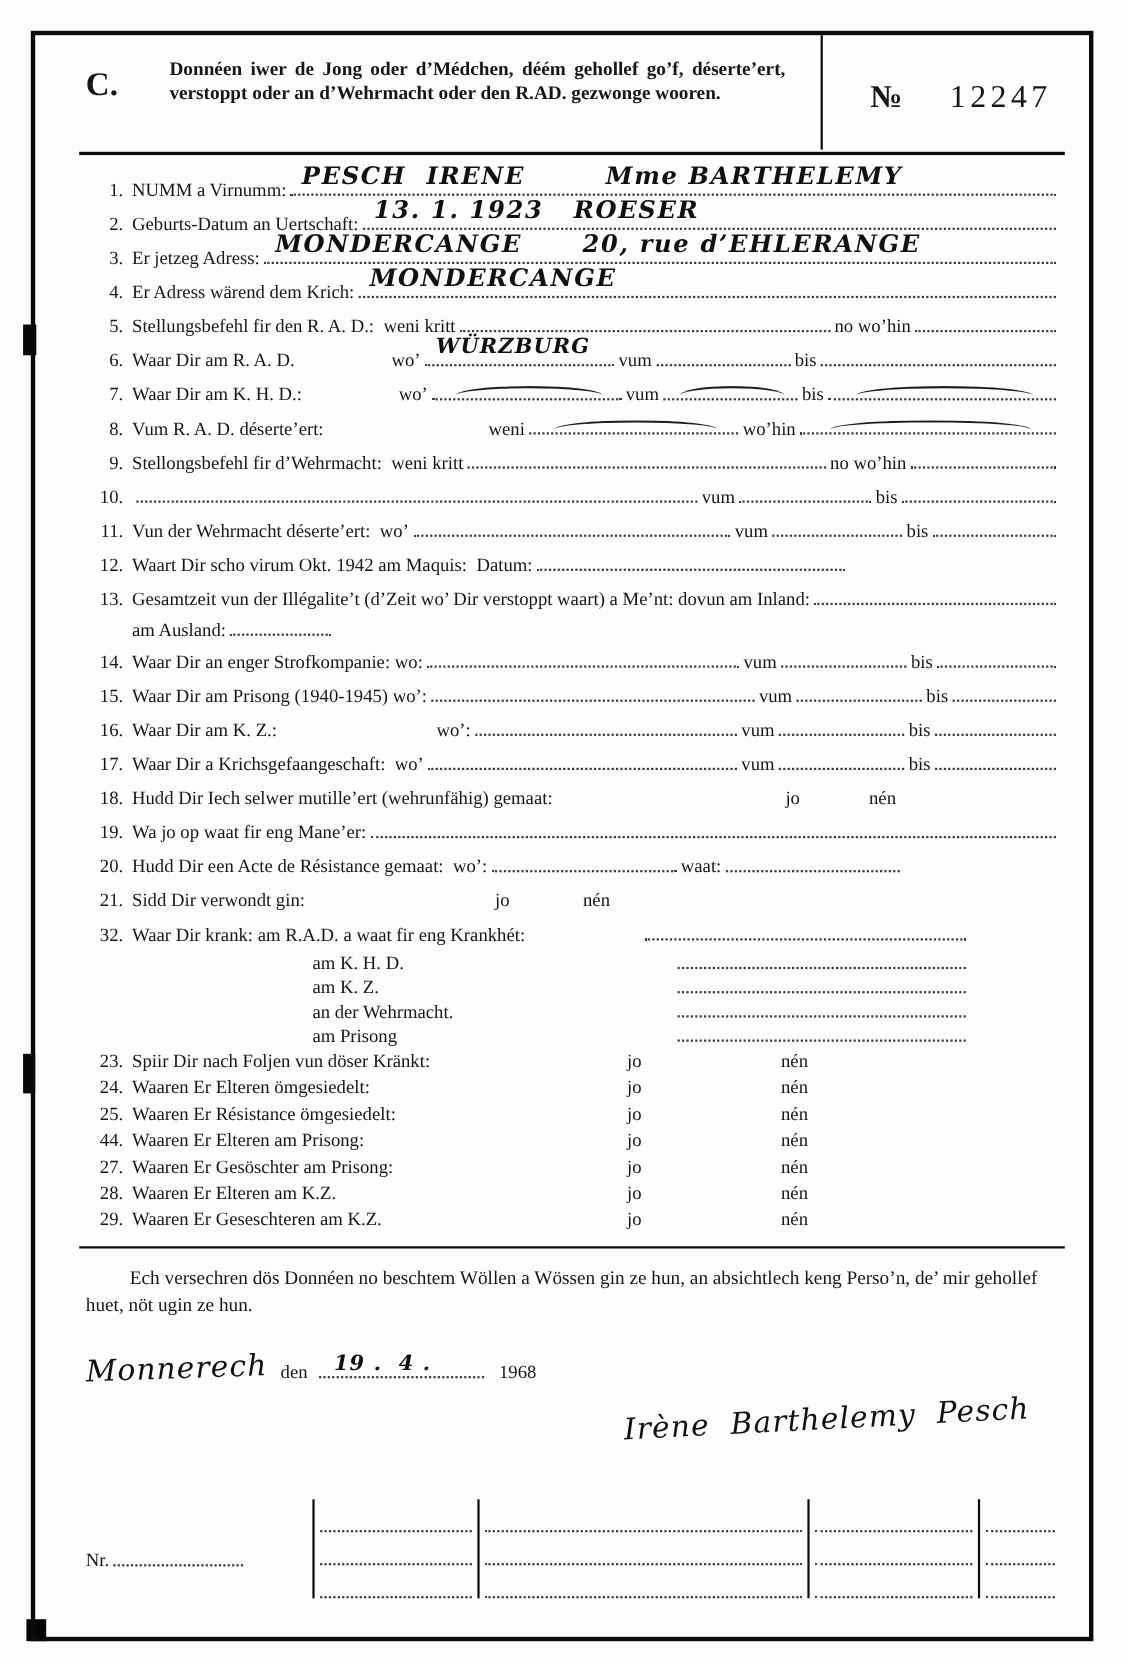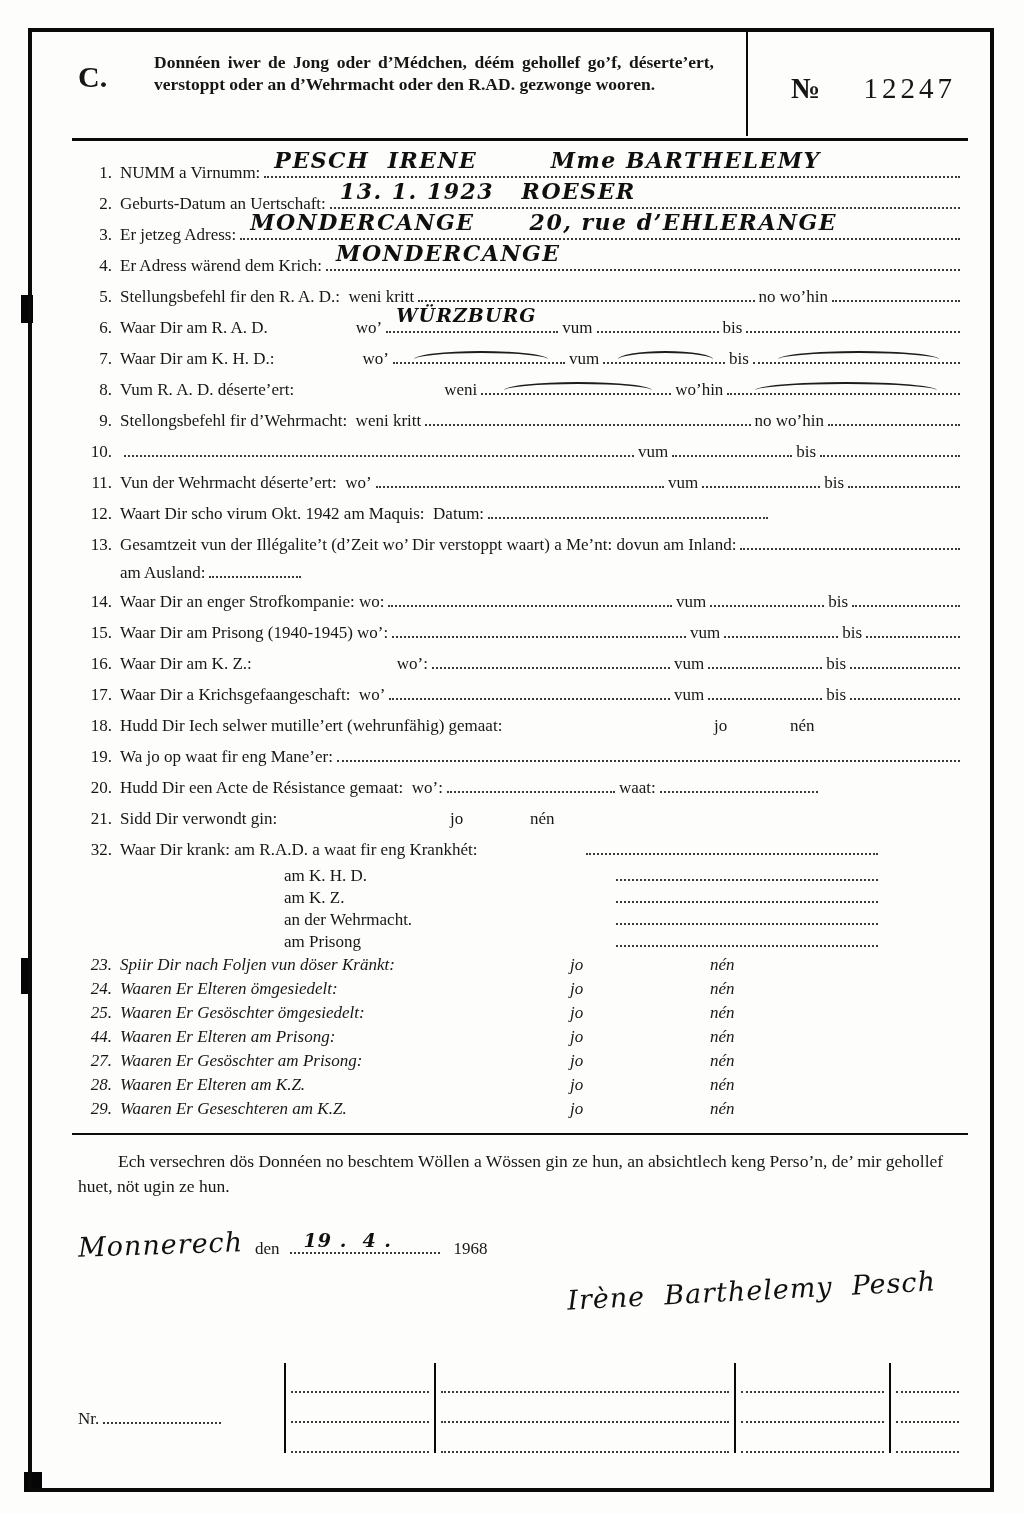--- a/index.html
+++ b/index.html
@@ -18,21 +18,21 @@
   .no-sign{font-weight:bold;}
   .no-val{margin-left:36px;letter-spacing:4px;}
   
   .rule{height:0;border-top:3px solid #0b0b0b;margin:0 -4px 0 -6px;}
   .r2{border-top:2px solid #0b0b0b;margin-top:12px;}
   
   .rows{margin-top:16px;font-size:17px;}
   .row{display:flex;align-items:baseline;height:31px;line-height:31px;position:relative;}
   .row.mid{height:26px;line-height:26px;}
   .row.sub{height:22px;line-height:22px;}
-  .row.tight{height:24px;line-height:24px;font-style:italic;}
+  .row.tight{height:24px;line-height:24px;}
   .num{flex:0 0 34px;text-align:right;margin-right:8px;white-space:pre;}
   .lbl{white-space:pre;}
   .sp{display:inline-block;}
   .dots{position:relative;display:inline-block;height:14px;border-bottom:2px dotted #3a3a3a;margin:0 4px;}
   .dots .hand{position:absolute;left:10px;bottom:0;font-weight:bold;}
   .hand{font-family:"DejaVu Serif",serif;font-style:italic;white-space:pre;color:#101010;}
   .hand-lg{font-size:22px;letter-spacing:1.5px;bottom:-2px;}
   .hand-md{font-size:19px;letter-spacing:1px;}
   .stroke{position:absolute;left:12%;right:10%;bottom:2px;height:9px;
           border-top:2.5px solid #1c1c1c;border-radius:100% 100% 0 0 / 190% 190% 0 0;}
@@ -312,21 +312,21 @@
           <span class="absopt" style="left: 632px;">nén</span>
         </div>
         <div class="row tight">
           <span class="num">24.</span>
           <span class="lbl">Waaren Er Elteren ömgesiedelt:</span>
           <span class="absopt" style="left: 492px;">jo</span>
           <span class="absopt" style="left: 632px;">nén</span>
         </div>
         <div class="row tight">
           <span class="num">25.</span>
-          <span class="lbl">Waaren Er Gesöschter ömgesiedelt:</span>
+          <span class="lbl">Waaren Er Résistance ömgesiedelt:</span>
           <span class="absopt" style="left: 492px;">jo</span>
           <span class="absopt" style="left: 632px;">nén</span>
         </div>
         <div class="row tight">
           <span class="num">44.</span>
           <span class="lbl">Waaren Er Elteren am Prisong:</span>
           <span class="absopt" style="left: 492px;">jo</span>
           <span class="absopt" style="left: 632px;">nén</span>
         </div>
         <div class="row tight">

